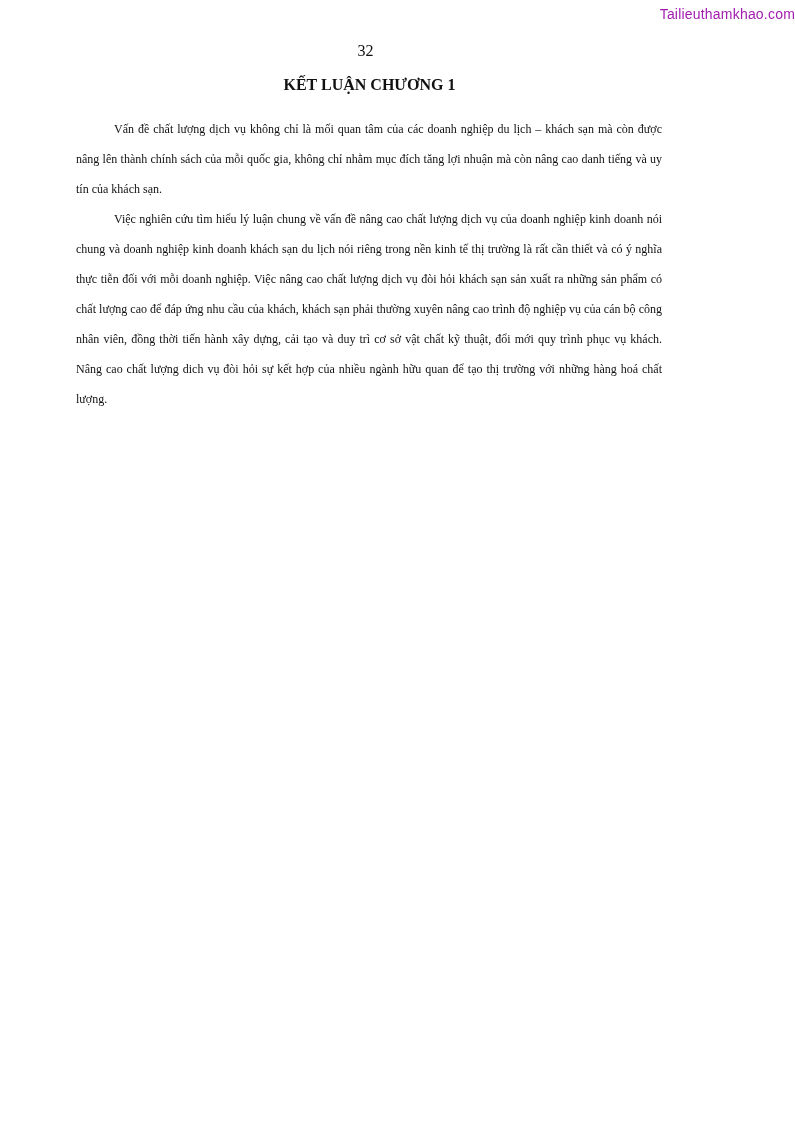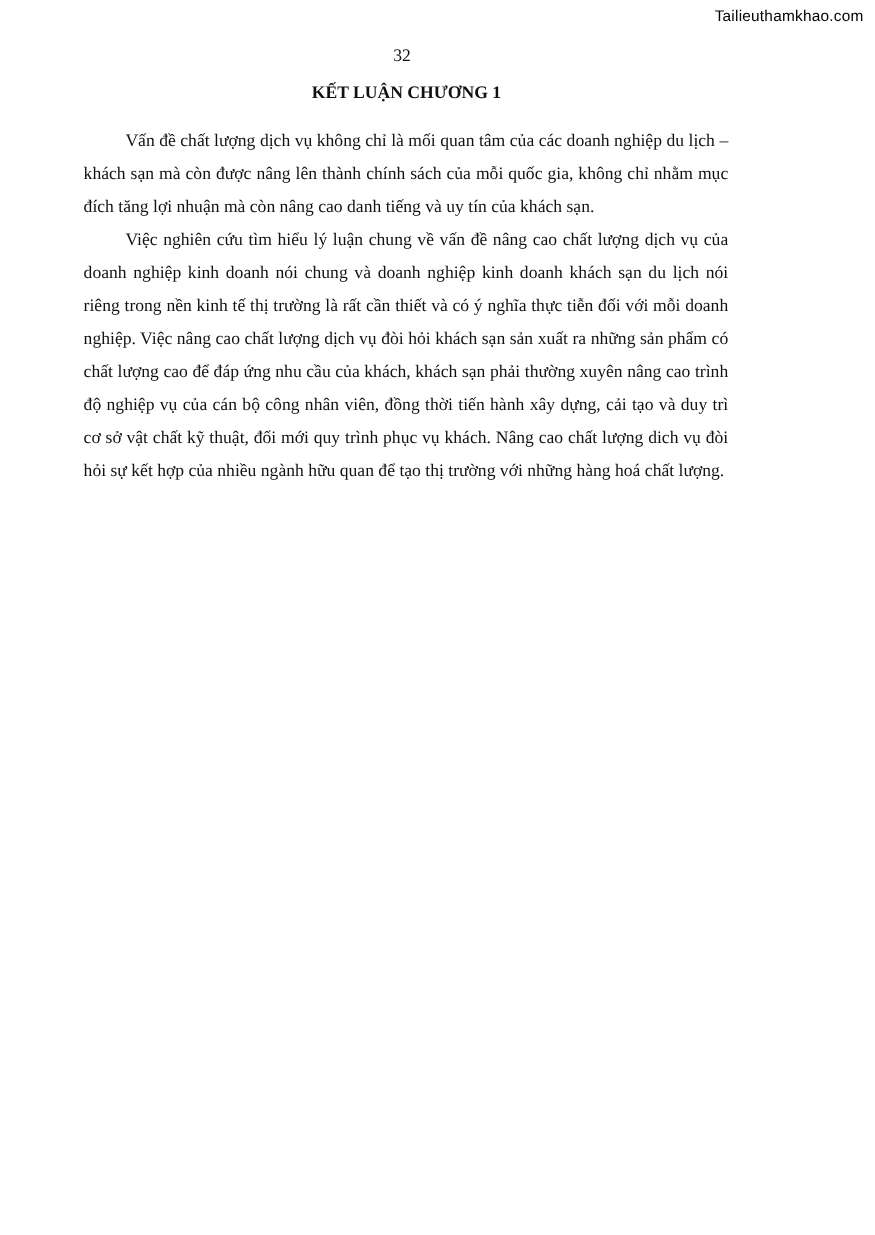--- a/index.html
+++ b/index.html
@@ -1,35 +1,35 @@
 <!DOCTYPE html>
 <html><head>
 <meta charset="utf-8">
 <style>
   html, body { margin: 0; padding: 0; }
   body {
     width: 795px; height: 1123px; background: #ffffff; position: relative; overflow: hidden;
     font-family: "Liberation Serif", "DejaVu Serif", serif; color: #111111;
   }
   .watermark {
-    position: absolute; top: 6px; right: 10px;
+    position: absolute; top: 6px; right: 0;
     font-family: "Liberation Sans", "DejaVu Sans", sans-serif;
-    font-size: 14px; color: #000000; letter-spacing: 0.2px;
+    font-size: 14px; color: #a21caf; letter-spacing: 0.2px;
   }
   .page-number {
     position: absolute; top: 42px; left: 0; width: 795px; text-align: center;
     font-size: 16px; margin-left: -32px;
   }
   .title {
     position: absolute; top: 76px; left: 0; width: 795px; text-align: center;
     font-size: 16px; font-weight: bold; margin-left: -28px;
   }
   .body-text {
     position: absolute; top: 114px; left: 76px; width: 586px;
-    font-size: 16px; line-height: 30px; text-align: justify;
+    font-size: 12px; line-height: 30px; text-align: justify;
   }
   .body-text p { margin: 0; text-indent: 38px; }
 </style>
 </head>
 <body>
 
 <div class="watermark">Tailieuthamkhao.com</div>
 <div class="page-number">32</div>
 <div class="title">KẾT LUẬN CHƯƠNG 1</div>
 <div class="body-text">

